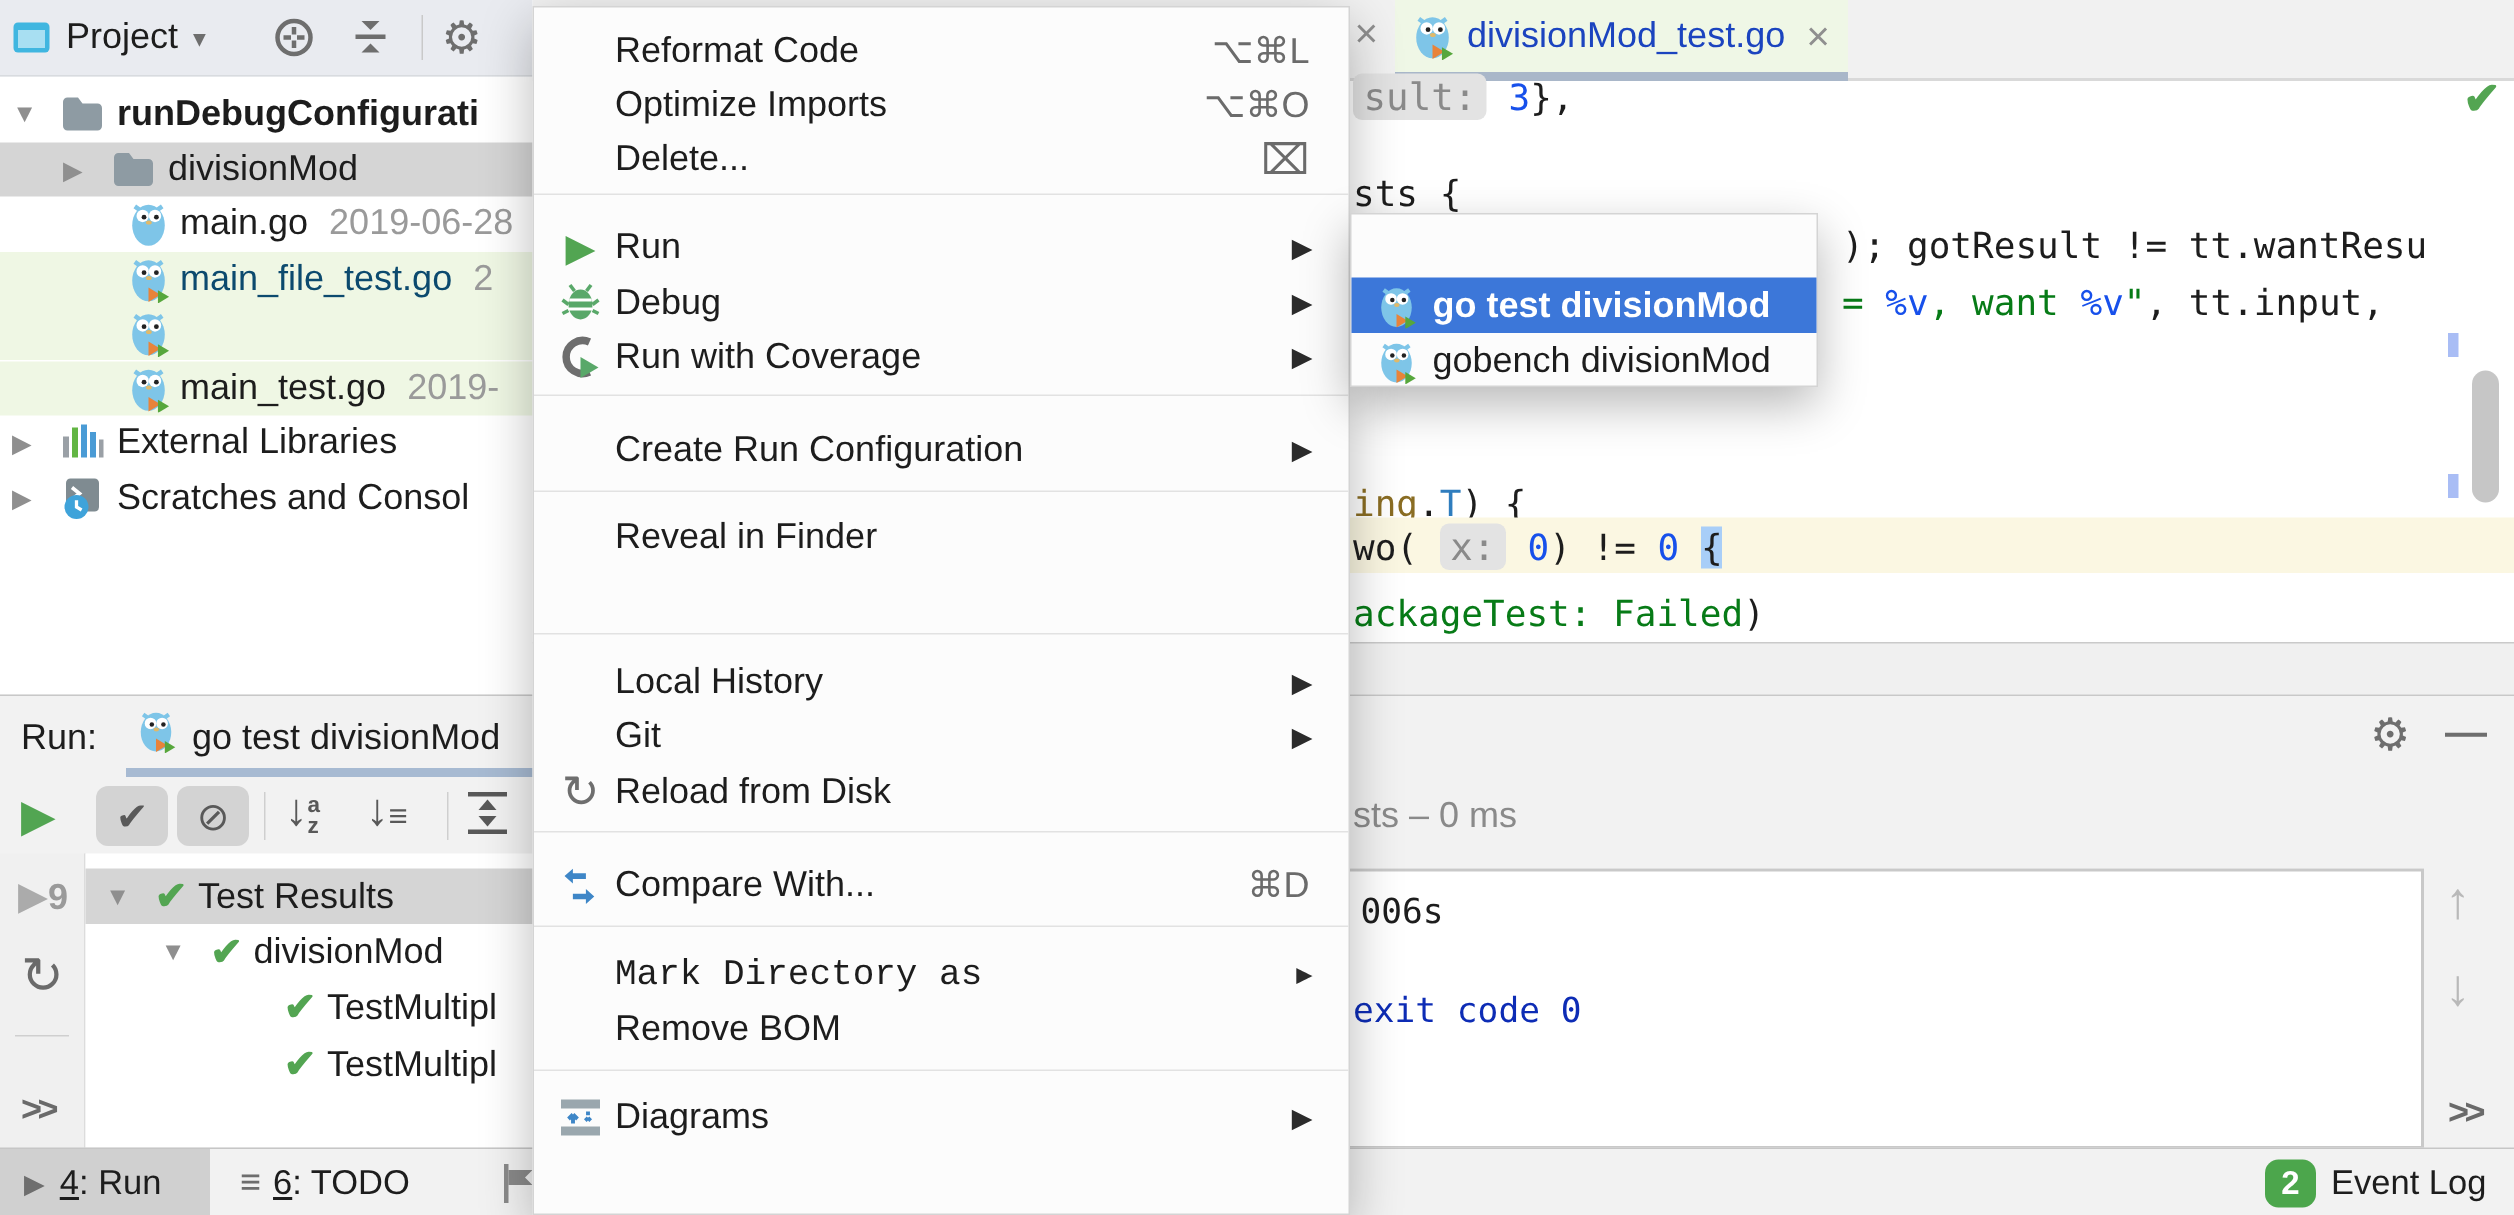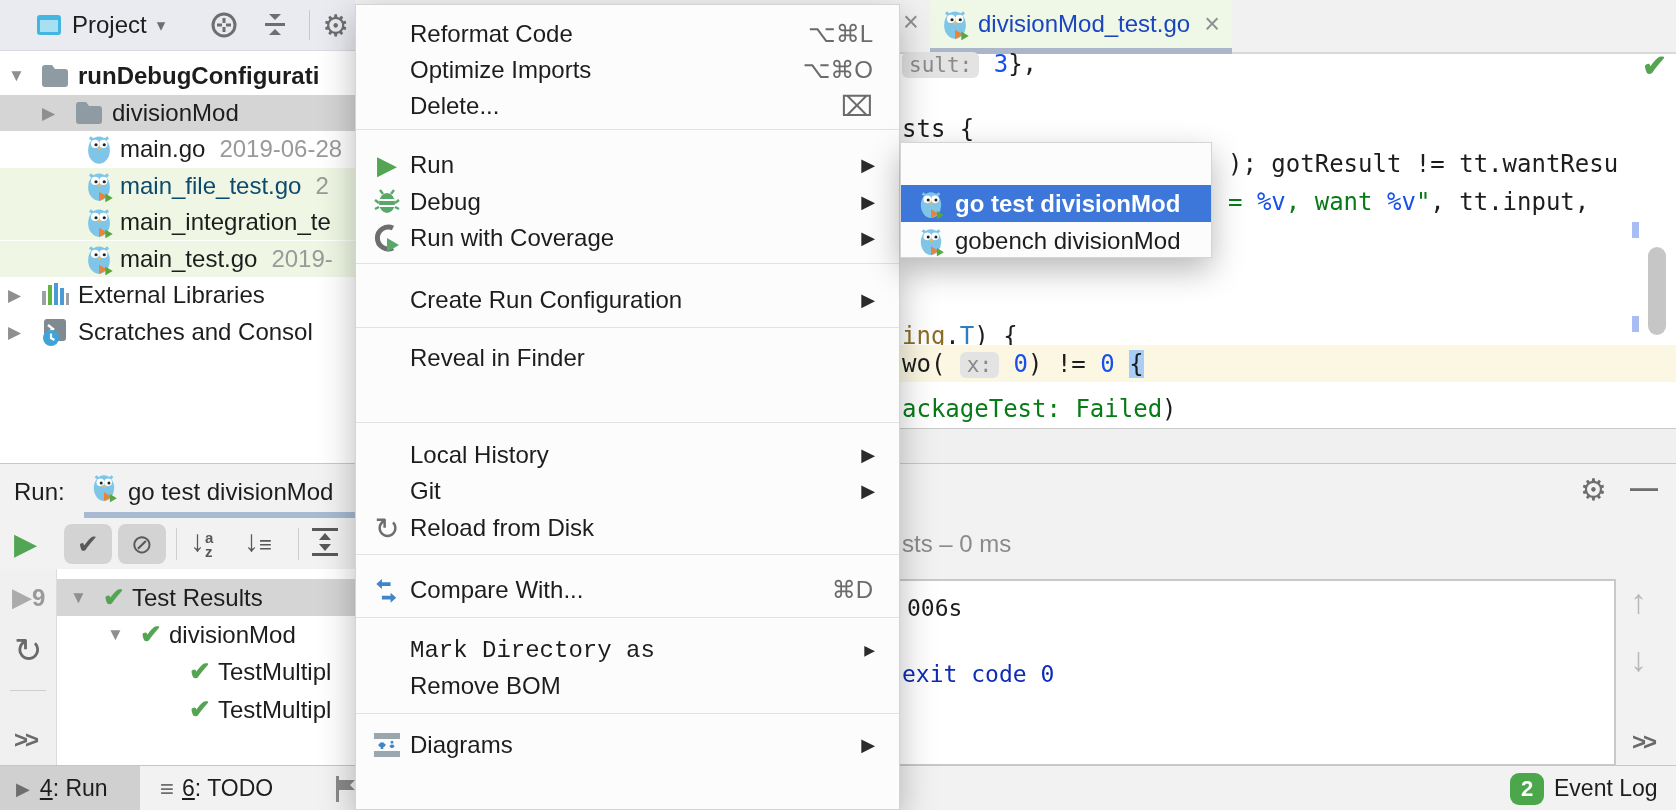--- a/index.html
+++ b/index.html
@@ -18,21 +18,21 @@
   .sel-grey{background:#D5D5D5;}
   .sel-green{background:#EFF7E4;}
   .blue-file{color:#0c4a6e;}
   .gopher{width:30px;height:32px;display:inline-block;flex:none;}
   
   #tabbar{left:355px;top:0;width:1321px;height:54px;background:#F1F1F1;border-bottom:2px solid #D9D9D9;box-sizing:border-box;}
   #tab-active{left:930px;top:0;width:302px;height:48px;background:#EFF7E6;display:flex;align-items:center;}
   #tab-underline{left:930px;top:48px;width:302px;height:6px;background:#A9B7C9;}
   .closex{color:#8f8f8f;font-size:27px;line-height:20px;}
   .code{font-family:"DejaVu Sans Mono",monospace;font-size:24px;white-space:pre;}
-  .hintchip{background:#E3E3E3;color:#8a8a8a;border-radius:6px;padding:1px 7px;font-size:21px;font-family:"DejaVu Sans Mono",monospace;}
+  .hintchip{background:#E3E3E3;color:#8a8a8a;border-radius:6px;padding:1px 7px;font-size:25px;font-family:"DejaVu Sans Mono",monospace;}
   .num{color:#1750EB;}
   .str{color:#077B17;}
   .brace-hl{background:#A8CEF8;}
   #cur-line{left:355px;top:345px;width:1321px;height:37px;background:#FBF7E2;}
   
   #strip{left:355px;top:428px;width:1321px;height:35px;background:#F0F0F0;border-top:1px solid #CACACA;box-sizing:border-box;}
   #runwin{left:0;top:463px;width:1676px;height:302px;background:#F2F2F2;border-top:1px solid #C8C8C8;box-sizing:border-box;}
   #run-underline{left:84px;top:48px;width:480px;height:6px;background:#A7BAD2;}
   .tbtn{width:48px;height:40px;background:#D3D3D3;border-radius:8px;display:flex;align-items:center;justify-content:center;color:#595959;font-size:26px;}
   .vsep{width:1px;height:32px;background:#CFCFCF;}
@@ -96,21 +96,21 @@
   <div class="abs" id="cur-line"></div>
   <div class="abs code" style="left:902px;top:350px;"><span>wo( </span><span class="hintchip">x:</span> <span class="num">0</span><span>) != </span><span class="num">0</span> <span class="brace-hl">{</span></div>
   <div class="abs code" style="left:902px;top:395px;"><span class="str">ackageTest: Failed</span><span>)</span></div>
 
   <div class="abs" style="left:1632px;top:222px;width:7px;height:16px;background:#A9BDF5;"></div>
   <div class="abs" style="left:1632px;top:316px;width:7px;height:16px;background:#A9BDF5;"></div>
   <div class="abs" style="left:1648px;top:247px;width:18px;height:88px;background:#C6C6C6;border-radius:9px;"></div>
 
   <div class="abs" id="proj"></div>
   <div class="abs" id="proj-head">
-    <div class="row" style="height:50px;padding-left:36px;">
+    <div class="row" style="height:50px;padding-left:8px;">
       <svg width="26" height="26" viewBox="0 0 26 26">
           <rect x="1" y="3" width="24" height="20" rx="3" fill="#40B6E0"></rect>
           <rect x="4" y="8" width="18" height="12" fill="#A8DFF2"></rect>
         </svg>
       <span style="margin-left:10px;">Project</span>
       <span class="tool-ic" style="margin-left:10px;font-size:17px;">▾</span>
       <svg style="margin-left:44px;" width="30" height="30" viewBox="0 0 30 30">
           <circle cx="15" cy="15" r="11" fill="none" stroke="#6e6e6e" stroke-width="3"></circle>
           <line x1="15" y1="8" x2="15" y2="13" stroke="#6e6e6e" stroke-width="3"></line>
           <line x1="15" y1="17" x2="15" y2="22" stroke="#6e6e6e" stroke-width="3"></line>
@@ -174,21 +174,20 @@
           <path d="M5 4 l3.5 2.5 M21 4 l-3.5 2.5" stroke="#7EC5E8" stroke-width="2.6"></path>
           <ellipse cx="13" cy="15" rx="9.5" ry="12" fill="#7EC5E8"></ellipse>
           <circle cx="9.6" cy="9.6" r="3.6" fill="#fff"></circle>
           <circle cx="16.8" cy="9.6" r="3.6" fill="#fff"></circle>
           <circle cx="10.4" cy="10.3" r="1.4" fill="#222"></circle>
           <circle cx="17.6" cy="10.3" r="1.4" fill="#222"></circle>
           <ellipse cx="13.2" cy="13.4" rx="1.7" ry="1.2" fill="#E0B96A"></ellipse>
           <path d="M13 19 l7 4.2 -7 4.2 Z" fill="#E8833A"></path>
           <path d="M18.5 20.5 l6.5 3.9 -6.5 3.9 Z" fill="#57A73C"></path>
         </svg></span>
-    <span style="margin-left:6px;">main_integration_te</span>
   </div>
   <div class="abs tree-row sel-green" style="top:241px;padding-left:84px;">
     <span class="gopher"><svg viewBox="0 0 26 28" width="100%" height="100%">
           <path d="M5 4 l3.5 2.5 M21 4 l-3.5 2.5" stroke="#7EC5E8" stroke-width="2.6"></path>
           <ellipse cx="13" cy="15" rx="9.5" ry="12" fill="#7EC5E8"></ellipse>
           <circle cx="9.6" cy="9.6" r="3.6" fill="#fff"></circle>
           <circle cx="16.8" cy="9.6" r="3.6" fill="#fff"></circle>
           <circle cx="10.4" cy="10.3" r="1.4" fill="#222"></circle>
           <circle cx="17.6" cy="10.3" r="1.4" fill="#222"></circle>
           <ellipse cx="13.2" cy="13.4" rx="1.7" ry="1.2" fill="#E0B96A"></ellipse>

